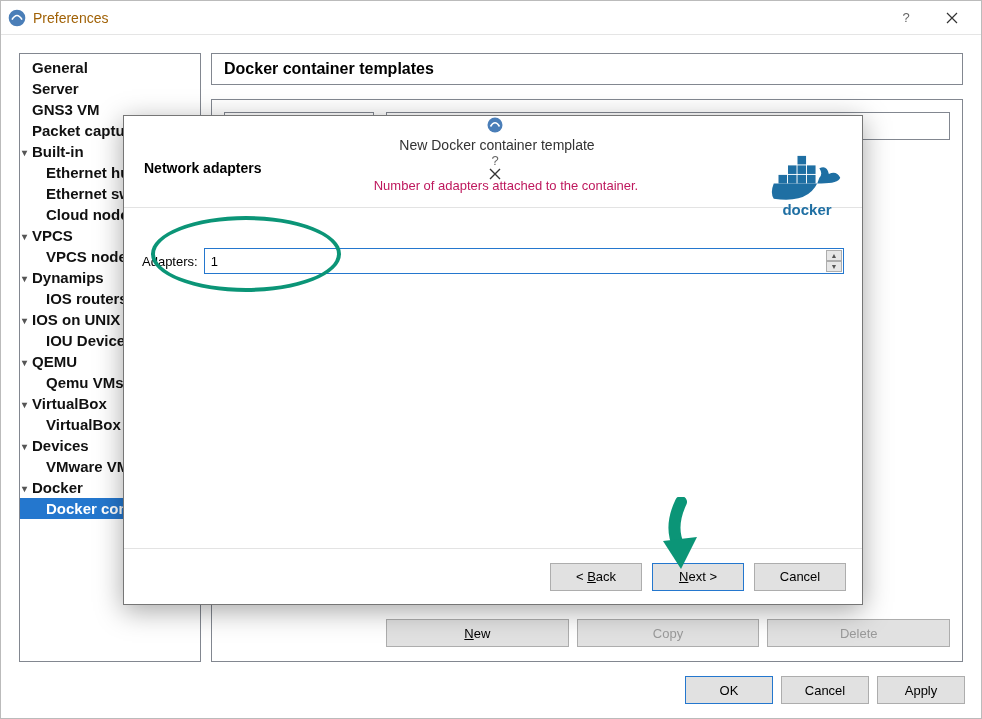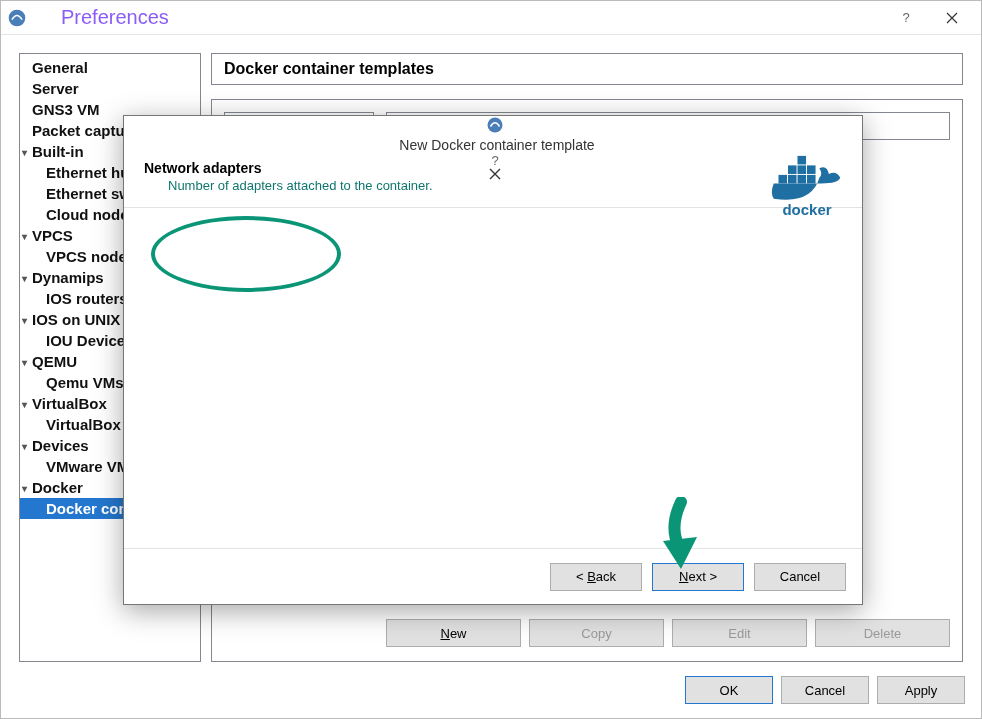--- a/index.html
+++ b/index.html
@@ -2,21 +2,21 @@
 <html><head>
 <meta charset="utf-8">
 <style>
   * { box-sizing: border-box; }
   html, body { margin: 0; padding: 0; font-family: "Segoe UI", Tahoma, sans-serif; font-size: 13px; color: #000; }
   body { background: #fff; width: 982px; height: 719px; position: relative; overflow: hidden; border: 1px solid #bbb;}
 
   
   .prefs-titlebar { height: 34px; display:flex; align-items:center; padding: 0 6px; border-bottom: 1px solid #e5e5e5;}
   .prefs-titlebar .icon { width:20px; height:20px; margin-right:6px; }
-  .prefs-titlebar .title { font-size:20px; color:#8b5cf6;margin-left:28px;}
+  .prefs-titlebar .title { font-size:14px; color:#a16207;}
   .prefs-titlebar .spacer { flex:1; }
   .winctl { width:46px; height:30px; display:flex; align-items:center; justify-content:center; color:#666;}
   .prefs-body { position:absolute; top:34px; left:0; right:0; bottom:0; padding: 14px 14px 14px 12px; }
 
   
   .sidebar { position:absolute; top:18px; left:18px; width:182px; bottom:56px; border:1px solid #828790; background:#fff; }
   .tree { padding: 3px 0 3px 0; font-size:15px; font-weight:bold; color:#111;}
   .tree-item { padding: 2px 6px 2px 12px; white-space:nowrap; overflow:hidden; cursor:default;}
   .tree-child { padding-left: 26px; }
   .tree-caret { display:inline-block; width:10px; margin-left:-10px; font-size:10px; color:#555; position:relative; top:-1px;}
@@ -39,21 +39,21 @@
   .prefs-buttons { position:absolute; right:16px; bottom:14px; display:flex; gap:8px; }
   .prefs-buttons button { width:88px; height:28px; }
 
   
   .modal { position:absolute; left:122px; top:114px; width:740px; height:490px; background:#fff; border:1px solid #767676; box-shadow:0 6px 26px rgba(0,0,0,0.35);}
   .modal-titlebar { height:36px; display:flex; align-items:center; padding:0 4px 0 8px;flex-direction:column;}
   .modal-titlebar .title { font-size:14px; color:#333; margin-left:4px;}
   .modal-titlebar .spacer { flex:1;}
   .modal-header-area { position:relative; padding:8px 18px 14px 20px; }
   .modal-h1 { font-weight:bold; font-size:14px;}
-  .modal-sub { font-size:13px; color:#0f766e; margin-left:24px; margin-top:2px;}
+  .modal-sub { font-size:13px; color:#be185d; margin-left:24px; margin-top:2px;text-align:center;}
   .docker-logo { position:absolute; right:16px; top:2px; width:78px; text-align:center;}
   .modal-divider { height:1px; background:#e3e3e3;}
   .modal-body { position:absolute; top:120px; left:0; right:0; bottom:56px; padding: 12px 18px;}
   .field-row { display:flex; align-items:center; gap:6px;}
   .field-label { font-size:13px;}
   .spin-wrap { flex:1; position:relative; border:1px solid #2477ce;}
   .spin-input { width:100%; height:24px; border:none; padding:2px 20px 2px 6px; font-family:inherit; font-size:13px; outline:none; background:#fff;}
   .spin-btns { position:absolute; right:1px; top:1px; bottom:1px; width:16px; display:flex; flex-direction:column;}
   .spin-btns div { flex:1; border:1px solid #adadad; background:#e7e7e7; display:flex; align-items:center; justify-content:center; font-size:7px; color:#555;}
   .modal-footer { position:absolute; left:0; right:0; bottom:0; height:56px; border-top:1px solid #e3e3e3; display:flex; align-items:center; justify-content:flex-end; padding-right:16px; gap:10px;}
@@ -114,21 +114,20 @@
   <div class="main-panel">
     <div class="main-title-box">
       <div class="main-title">Docker container templates</div>
     </div>
     <div class="main-content-box">
       <div class="left-column"></div>
       <div class="detail-placeholder"></div>
       <div class="template-row">
         <button class="std"><span class="u">N</span><span>ew</span></button>
         <button class="std" disabled="">Copy</button>
-        <button class="std" disabled="">Edit</button>
         <button class="std" disabled="">Delete</button>
       </div>
     </div>
   </div>
 
   <div class="prefs-buttons">
     <button class="std primary">OK</button>
     <button class="std">Cancel</button>
     <button class="std">Apply</button>
   </div>
@@ -167,20 +166,32 @@
             <rect x="40" y="12" width="9" height="9"></rect>
           <rect x="30" y="2" width="9" height="9"></rect>
           <path d="M5 31 h50 q18 0 20 -6 q-4 -8 -12 -4 q-2 -10 -10 -6 q4 6 0 10 q-8 28 -48 22 q-4 -6 0 -16 z"></path>
         </g>
       </svg>
       <div style="font-size:15px;color:#1f6fa3;font-weight:bold;margin-top:-4px;">docker</div>
     </div>
   </div>
   <div class="modal-divider"></div>
 
+  <div class="modal-body">
+    <div class="field-row">
+      <span class="field-label">Adapters:</span>
+      <div class="spin-wrap">
+        <input class="spin-input" value="1" style="">
+        <div class="spin-btns">
+          <div>▲</div>
+          <div>▼</div>
+        </div>
+      </div>
+    </div>
+  </div>
 
   <div class="modal-footer">
     <button class="std">&lt; <span class="u">B</span>ack</button>
     <button class="std primary"><span class="u">N</span>ext &gt;</button>
     <button class="std">Cancel</button>
   </div>
 </div>
 
 <div class="circle-annot"></div>
 <svg class="arrow-annot" viewBox="0 0 60 80">

